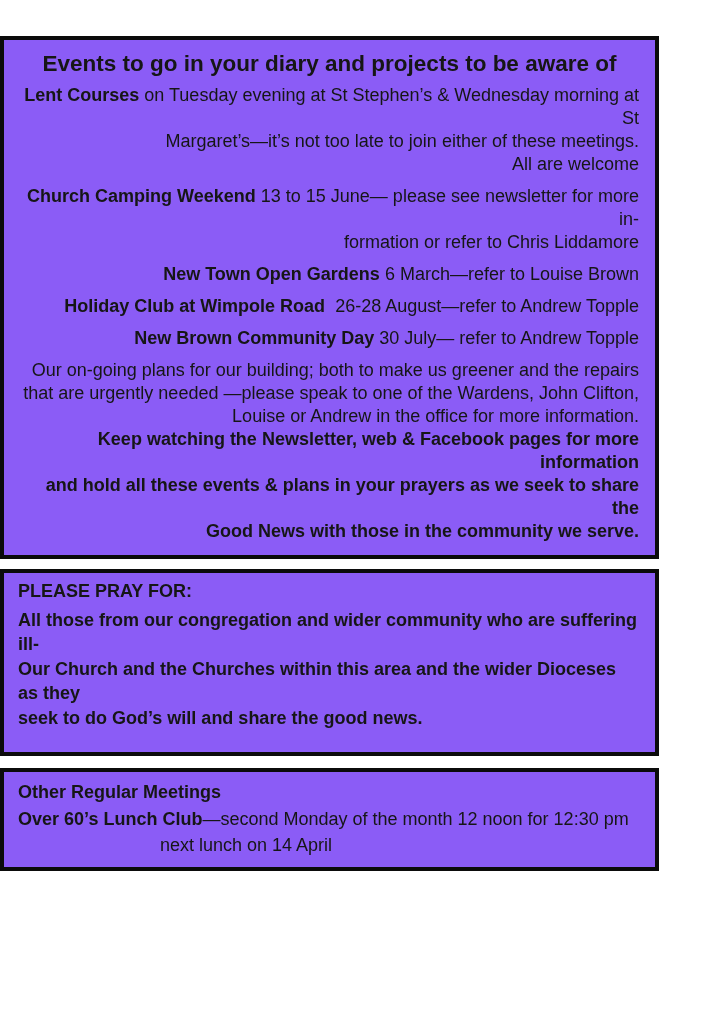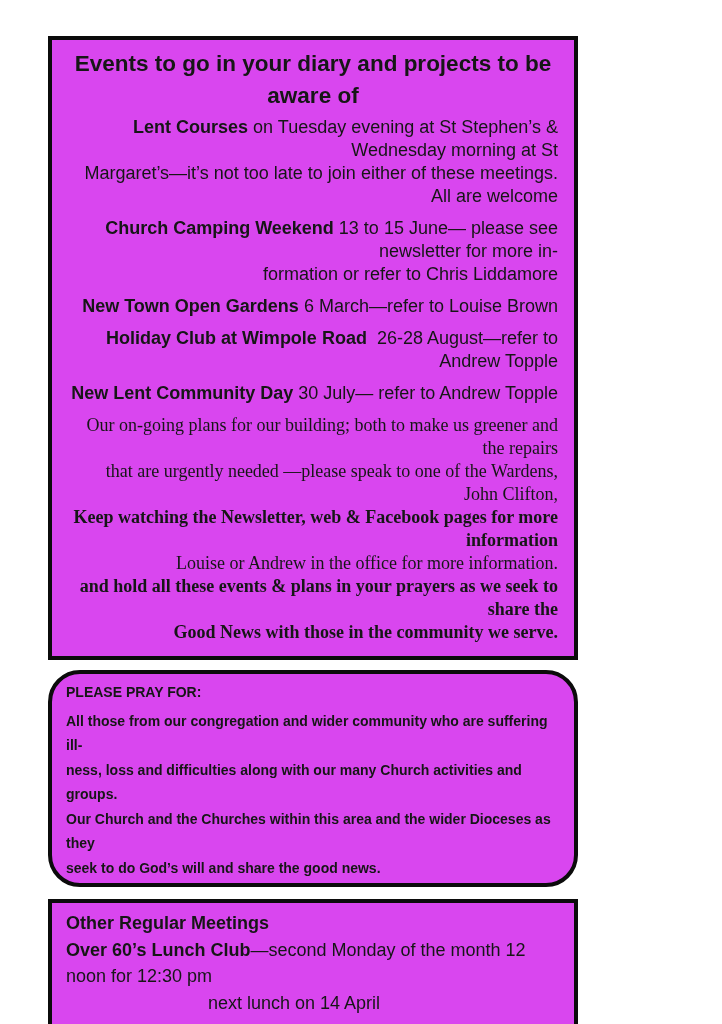--- a/index.html
+++ b/index.html
@@ -9,52 +9,50 @@
     font-family:"Liberation Sans", sans-serif;
     color:#161616;
     overflow:hidden;
   }
   .page {
     position:relative;
     width:722px; height:1024px;
     background:#ffffff;
   }
   .box {
-    margin-left:48px;
-    width:530px;
+    width:659px;
     border:4px solid #0b0b0b;
-    background:#d946ef;
+    background:#8b5cf6;
   }
   
   .box-events {
     margin-top:36px;
     padding:8px 16px 12px;
     text-align:center;
     font-size:18px;
     line-height:23px;
   }
   .events-title {
     font-size:22.5px;
     font-weight:bold;
     line-height:32px;
     margin-bottom:4px;
   }
   .para { margin-bottom:9px;text-align:right; }
-  .para:last-child { margin-bottom:0;font-family:Liberation Serif, serif; }
+  .para:last-child { margin-bottom:0; }
   .line { white-space:pre-wrap; }
   .bold { font-weight:bold; }
   
   .box-pray {
     margin-top:10px;
-    padding:6px 14px 3px;
-    font-size:14px;
+    padding:6px 14px 22px;
+    font-size:18px;
     line-height:24.5px;
     font-weight:bold;
     text-align:left;
-    border-radius:32px;
   }
   .pray-title { margin-bottom:4px; }
   
   .box-meetings {
     margin-top:12px;
     padding:7px 14px 8px;
     font-size:18px;
     line-height:26.5px;
     text-align:left;
   }
@@ -78,38 +76,37 @@
           <div class="line"><span class="seg bold">Church Camping Weekend</span><span class="seg"> 13 to 15 June— please see newsletter for more in-</span></div>
           <div class="line"><span class="seg">formation or refer to Chris Liddamore</span></div>
         </div>
         <div class="para">
           <div class="line"><span class="seg bold">New Town Open Gardens</span><span class="seg"> 6 March—refer to Louise Brown</span></div>
         </div>
         <div class="para">
           <div class="line"><span class="seg bold">Holiday Club at Wimpole Road</span><span class="seg">  26-28 August—refer to Andrew Topple</span></div>
         </div>
         <div class="para">
-          <div class="line"><span class="seg bold">New Lent Community Day</span><span class="seg"> 30 July— refer to Andrew Topple</span></div>
+          <div class="line"><span class="seg bold">New Brown Community Day</span><span class="seg"> 30 July— refer to Andrew Topple</span></div>
         </div>
         <div class="para">
           <div class="line"><span class="seg">Our on-going plans for our building; both to make us greener and the repairs</span></div>
           <div class="line"><span class="seg">that are urgently needed —please speak to one of the Wardens, John Clifton,</span></div>
+          <div class="line"><span class="seg">Louise or Andrew in the office for more information.</span></div>
           <div class="line"><span class="seg bold">Keep watching the Newsletter, web &amp; Facebook pages for more information</span></div>
-          <div class="line"><span class="seg">Louise or Andrew in the office for more information.</span></div>
           <div class="line"><span class="seg bold">and hold all these events &amp; plans in your prayers as we seek to share the</span></div>
           <div class="line"><span class="seg bold">Good News with those in the community we serve.</span></div>
         </div>
       </div>
   </section>
 
   <section class="box box-pray">
     <div class="pray-title">PLEASE PRAY FOR:</div>
     <div>
         <div class="line"><span class="seg bold">All those from our congregation and wider community who are suffering ill-</span></div>
-        <div class="line"><span class="seg bold">ness, loss and difficulties along with our many Church activities and groups.</span></div>
         <div class="line"><span class="seg bold">Our Church and the Churches within this area and the wider Dioceses as they</span></div>
         <div class="line"><span class="seg bold">seek to do God’s will and share the good news.</span></div>
       </div>
   </section>
 
   <section class="box box-meetings">
     <div class="meetings-title">Other Regular Meetings</div>
     <div>
         <div class="line"><span class="seg bold">Over 60’s Lunch Club</span><span class="seg">—second Monday of the month 12 noon for 12:30 pm</span></div>
         <div class="line indent"><span class="seg">next lunch on 14 April</span></div>

